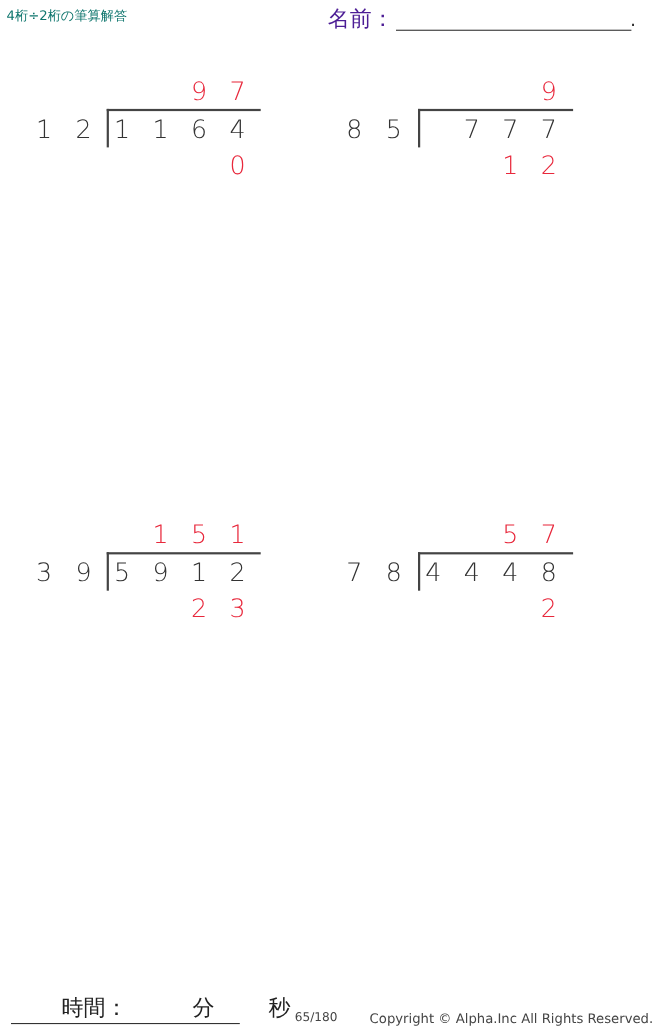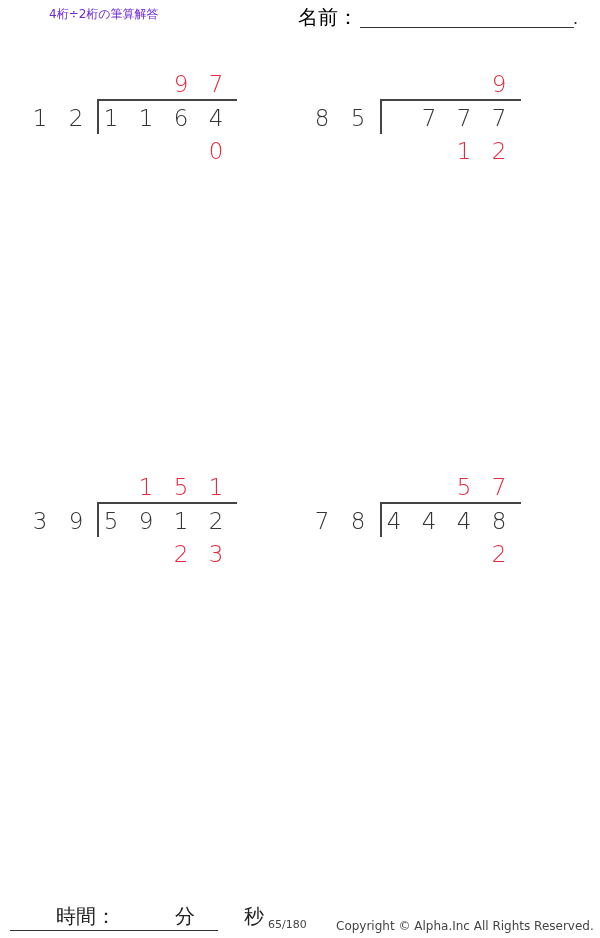--- a/index.html
+++ b/index.html
@@ -1,19 +1,19 @@
 <!DOCTYPE html>
 <html><head>
 <meta charset="utf-8">
 <style>
   html, body { margin:0; padding:0; }
   body { width:600px; height:938px; background:#ffffff; position:relative; overflow:hidden;
          font-family:"DejaVu Sans", "Liberation Sans", sans-serif; color:#333; }
-  .title { position:absolute; left:6px; top:6px; font-size:12px; color:#6d28d9;margin-left:43px; }
-  .name-label { position:absolute; left:298px; top:4px; font-size:20px; color:#000000; }
+  .title { position:absolute; left:6px; top:6px; font-size:12px; color:#0f766e; }
+  .name-label { position:absolute; left:298px; top:4px; font-size:20px; color:#4c1d95; }
   .name-line { position:absolute; left:360px; top:27px; width:214px; border-bottom:1px solid #333; }
   .name-dot { position:absolute; left:573px; top:9px; font-size:16px; color:#222; }
 
   .problem { position:absolute; width:260px; height:100px; }
   .digit { position:absolute; width:24px; text-align:center; font-size:23px; font-weight:300;
            color:#333; line-height:28px; font-family:"DejaVu Sans", sans-serif; }
   .digit.red { color:#e8283c; }
   .hline { position:absolute; height:2px; background:#444; }
   .vline { position:absolute; width:2px; background:#444; }
 

